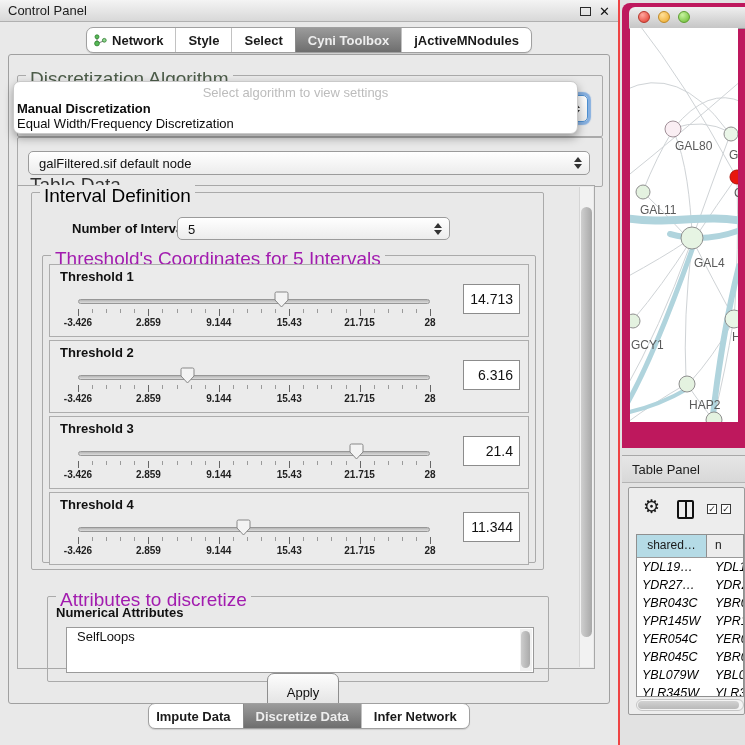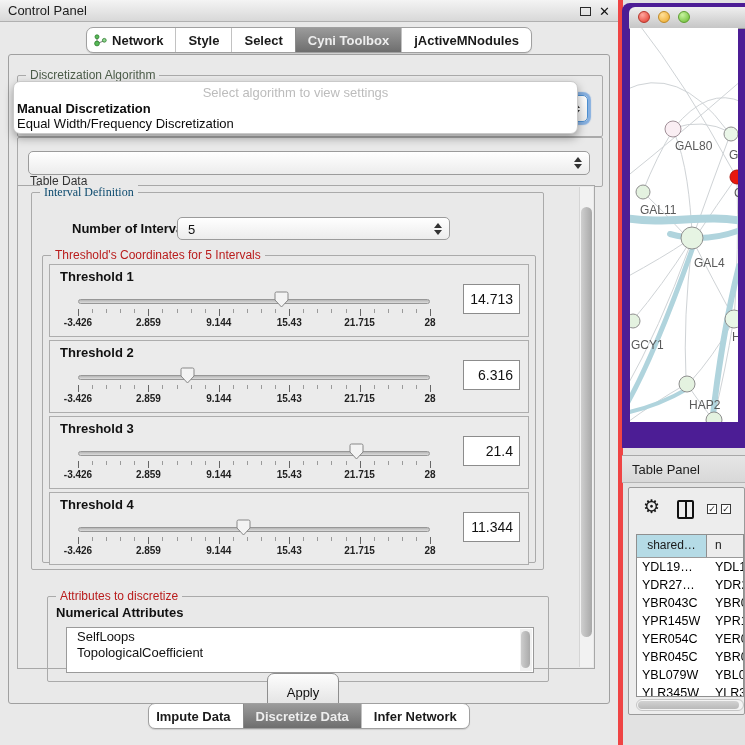--- a/index.html
+++ b/index.html
@@ -1,39 +1,39 @@
 <!DOCTYPE html>
 <html><head>
 <meta charset="utf-8">
 <style>
   html,body{margin:0;padding:0;}
   body{width:745px;height:745px;background:#e2e2e2;font-family:"Liberation Sans","DejaVu Sans",sans-serif;overflow:hidden;}
   #root{position:relative;width:745px;height:745px;}
 
   
-  #control-panel{position:absolute;left:0;top:0;width:618px;height:745px;background:#e9e9e9;border-right:5px solid #ef4444;}
+  #control-panel{position:absolute;left:0;top:0;width:618px;height:745px;background:#e9e9e9;border-right:2px solid #ef4444;}
   #cp-titlebar{position:absolute;left:0;top:0;width:100%;height:22px;background:linear-gradient(#f4f4f4,#d8d8d8);border-bottom:1px solid #b0b0b0;font-size:13px;color:#1c1c1c;line-height:21px;padding-left:8px;box-sizing:border-box;}
   #float-btn{position:absolute;right:27px;top:7px;width:9px;height:7px;border:1.5px solid #2a2a2a;background:transparent;}
   #close-btn{position:absolute;right:8px;top:1px;font-size:13px;font-weight:bold;color:#111;}
 
   .tabbar{position:absolute;left:0;width:618px;display:flex;justify-content:center;}
   #top-tabbar{top:27px;}
   #bottom-tabbar{top:703px;}
   .segmented{display:inline-flex;border:1px solid #a0a0a0;border-radius:7px;background:#fff;height:24px;overflow:hidden;box-shadow:0 1px 1px rgba(0,0,0,.12);}
   .seg{display:flex;align-items:center;gap:5px;padding:0 12px;font-size:13px;font-weight:bold;color:#1a1a1a;border-left:1px solid #c2c2c2;cursor:default;}
   .seg:first-child{border-left:none;padding-left:7px;}
   .seg.sel{background:linear-gradient(#9b9b9b,#6e6e6e);color:#eeeeee;border-color:#8a8a8a;}
   .neticon{display:inline-flex;}
 
   #cp-content{position:absolute;left:8px;top:54px;width:600px;height:648px;border:1px solid #a0a0a0;border-radius:3px;background:#e9e9e9;}
 
   .tgroup{position:absolute;border:1px solid #aaaaaa;border-radius:2px;}
-  .tg-label{position:absolute;top:-8px;left:8px;background:#e9e9e9;padding:0 4px;font-size:12px;white-space:nowrap;text-align:right;}
-  .tg-label.green{color:#0c4a6e;font-family:Liberation Serif, serif;}
-  .tg-label.blue{color:#b91c1c;}
+  .tg-label{position:absolute;top:-8px;left:8px;background:#e9e9e9;padding:0 4px;font-size:19px;white-space:nowrap;text-align:right;}
+  .tg-label.green{color:#000000;}
+  .tg-label.blue{color:#a21caf;}
   .tg-label.dark{color:#333;margin-top:44px;}
   .tg-label.olive{color:#4c5c49;}
 
   #disc-group{left:8px;top:20px;width:584px;height:60px;}
   .combo{position:absolute;background:linear-gradient(#ffffff,#ececec);border:1px solid #9b9b9b;border-radius:5px;font-size:13px;color:#111;box-sizing:border-box;}
   .combo .val{position:absolute;left:10px;top:50%;transform:translateY(-50%);white-space:nowrap;}
   .stepper{position:absolute;right:7px;top:50%;transform:translateY(-50%);display:flex;flex-direction:column;gap:2px;}
   .stepper .up{width:0;height:0;border-left:4px solid transparent;border-right:4px solid transparent;border-bottom:5px solid #333;}
   .stepper .dn{width:0;height:0;border-left:4px solid transparent;border-right:4px solid transparent;border-top:5px solid #333;}
   #combo-focused{left:14px;top:40px;width:565px;height:27px;border:1px solid #4d8fd0;box-shadow:0 0 1px 3px rgba(90,150,220,.7);z-index:3;}
@@ -72,21 +72,21 @@
   #attr-list{list-style:none;margin:1px 0 0 0;padding:0 0 0 10px;font-size:13px;line-height:15.5px;color:#111;}
   .mini-scroll{position:absolute;right:1px;top:1px;width:12px;height:42px;background:#f1f1f1;}
   .mini-thumb{position:absolute;left:1px;top:2px;width:9px;height:37px;background:linear-gradient(90deg,#cdcdcd,#aaaaaa);border-radius:5px;}
 
   #v-scroll{position:absolute;right:1px;top:1px;width:13px;height:480px;background:#f2f2f2;border-left:1px solid #d5d5d5;}
   #v-thumb{position:absolute;left:1px;top:20px;width:11px;height:430px;background:linear-gradient(90deg,#cfcfcf,#a8a8a8);border-radius:6px;}
 
   #apply-btn{position:absolute;left:258px;top:618px;width:72px;height:39px;border:1px solid #8e8e8e;border-radius:7px;background:linear-gradient(#fdfdfd,#dedede);font-family:inherit;font-size:13px;color:#111;}
 
   
-  #network-window{position:absolute;left:622px;top:3px;width:123px;height:445px;background:#4c1d95;border-radius:8px 0 0 0;}
+  #network-window{position:absolute;left:622px;top:3px;width:123px;height:445px;background:#be185d;border-radius:8px 0 0 0;}
   #nw-titlebar{position:absolute;left:7px;top:4px;width:116px;height:21px;background:linear-gradient(#efefef,#c6c6c6);border-bottom:1px solid #999;border-radius:6px 0 0 0;}
   .light{position:absolute;top:4px;width:12px;height:12px;border-radius:50%;box-sizing:border-box;}
   .light.red{left:9px;background:radial-gradient(circle at 35% 30%,#ffa79e,#e0372a);border:1px solid #b5352b;}
   .light.yellow{left:29px;background:radial-gradient(circle at 35% 30%,#ffe09a,#eca827);border:1px solid #c08a24;}
   .light.green{left:49px;background:radial-gradient(circle at 35% 30%,#c7f3a0,#67ba2f);border:1px solid #5d9e2f;}
   #nw-canvas{position:absolute;left:8px;top:25px;width:108px;height:394px;background:#ffffff;overflow:hidden;}
   #net-svg{display:block;}
 
   
   #tp-titlebar{position:absolute;left:622px;top:455px;width:123px;height:28px;background:linear-gradient(#e6e6e6,#d8d8d8);border-top:1px solid #a8a8a8;border-bottom:1px solid #b4b4b4;font-size:13px;color:#1c1c1c;line-height:27px;padding-left:10px;box-sizing:border-box;}
@@ -96,21 +96,21 @@
   #split-icon:before{content:"";position:absolute;left:50%;top:0;width:2px;height:100%;background:#111;transform:translateX(-50%);}
   .cb{position:absolute;top:16px;width:10px;height:10px;border:1.5px solid #3a3a3a;background:#fdfdfd;font-size:9px;line-height:9px;text-align:center;color:#222;box-sizing:border-box;}
   #cb1{left:78px;} #cb2{left:92px;}
   #tp-table{position:absolute;left:7px;top:46px;width:108px;height:163px;overflow:hidden;background:#fff;border:1px solid #8f8f8f;box-sizing:border-box;}
   #tp-head{display:flex;height:22px;border-bottom:1px solid #9a9a9a;}
   .th{font-size:12px;color:#1a1a1a;line-height:21px;box-sizing:border-box;overflow:hidden;white-space:nowrap;}
   .th.c1{width:70px;background:#b5dbe6;text-align:center;border-right:1px solid #8f8f8f;}
   .th.c2{flex:1;background:#ececec;padding-left:8px;}
   #tp-rows{overflow:hidden;height:139px;}
   .tr{display:flex;height:18px;font-size:12.5px;color:#000;}
-  .td{overflow:hidden;white-space:nowrap;box-sizing:border-box;line-height:18px;}
+  .td{overflow:hidden;white-space:nowrap;box-sizing:border-box;line-height:18px;font-style:italic;}
   .td.c1{width:70px;padding-left:5px;}
   .td.c2{flex:1;padding-left:8px;}
   #tp-hscroll{position:absolute;left:7px;top:211px;width:108px;height:12px;background:#f4f4f4;border:1px solid #c6c6c6;border-radius:7px;box-sizing:border-box;}
   #tp-hthumb{position:absolute;left:1px;top:1px;width:101px;height:8px;background:linear-gradient(#d2d2d2,#b9b9b9);border-radius:5px;}
 </style>
 </head>
 <body>
 
 <div id="root">
 
@@ -167,20 +167,21 @@
         <div class="popup-hint">Select algorithm to view settings</div>
         <div id="popup-items">
             <div class="popup-item first">Manual Discretization</div>
             <div class="popup-item">Equal Width/Frequency Discretization</div>
           </div>
       </div>
 
       <div id="tabledata-group" class="tgroup">
         <span class="tg-label dark">Table Data</span>
         <div class="combo" id="tabledata-combo">
+          <span class="val">galFiltered.sif default node</span>
           <span class="stepper">
               <span class="up"></span>
               <span class="dn"></span>
             </span>
         </div>
       </div>
 
       <div id="scrollpane">
 
         <div id="interval-group" class="tgroup">
@@ -395,21 +396,20 @@
 </div>
           </div>
         </div>
 
         <div id="attr-group" class="tgroup">
           <span class="tg-label blue">Attributes to discretize</span>
           <div id="attr-sub">Numerical Attributes</div>
           <div id="attr-listbox">
             <ul id="attr-list">
                 <li>SelfLoops</li>
-                <li>TopologicalCoefficient</li>
               </ul>
             <div class="mini-scroll">
                 <div class="mini-thumb"></div>
               </div>
           </div>
         </div>
 
         <div id="v-scroll">
             <div id="v-thumb"></div>
           </div>

